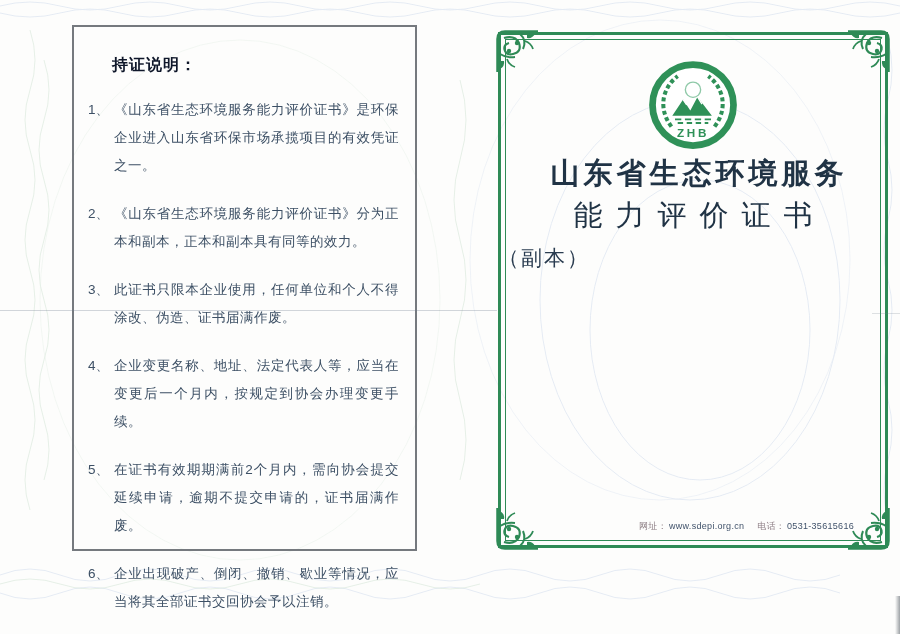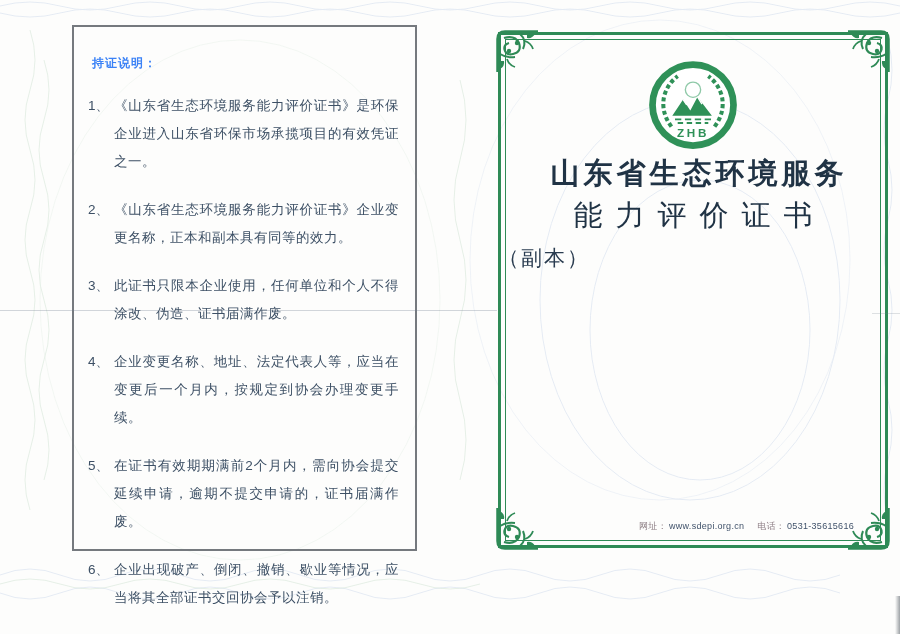--- a/index.html
+++ b/index.html
@@ -16,22 +16,22 @@
   .scan-edge{position:absolute;right:0;top:596px;width:5px;height:38px;background:linear-gradient(to left,rgba(40,50,60,0.45),rgba(40,50,60,0));}
 
   
   .instructions{
     position:absolute;left:72px;top:25px;width:345px;height:526px;
     border:2px solid #75797e;box-sizing:border-box;
     padding:28px 16px 0 14px;
     color:#3d5065;
   }
   .instructions h2{
-    margin:0 0 20px 4px;font-size:12px;letter-spacing:1px;
-    color:#3b82f6;font-weight:bold;
+    margin:0 0 20px 24px;font-size:16px;letter-spacing:1px;
+    color:#0f172a;font-weight:bold;
   }
   .clause{display:flex;margin-bottom:20px;}
   .clause .num{flex:0 0 26px;font-size:13.5px;line-height:28px;}
   .clause .txt{
     flex:1;font-size:13.5px;line-height:28px;text-align:justify;
     letter-spacing:0.5px;
   }
 
   
   .cert{position:absolute;left:498px;top:32px;width:374px;height:516px;padding-left:16px;}
@@ -96,21 +96,21 @@
 
   <div class="instructions">
     <h2>持证说明：</h2>
 
     <div class="clause">
       <span class="num">1、</span>
       <div class="txt">《山东省生态环境服务能力评价证书》是环保企业进入山东省环保市场承揽项目的有效凭证之一。</div>
     </div>
     <div class="clause">
       <span class="num">2、</span>
-      <div class="txt">《山东省生态环境服务能力评价证书》企业变更名称，正本和副本具有同等的效力。</div>
+      <div class="txt">《山东省生态环境服务能力评价证书》分为正本和副本，正本和副本具有同等的效力。</div>
     </div>
     <div class="clause">
       <span class="num">3、</span>
       <div class="txt">此证书只限本企业使用，任何单位和个人不得涂改、伪造、证书届满作废。</div>
     </div>
     <div class="clause">
       <span class="num">4、</span>
       <div class="txt">企业变更名称、地址、法定代表人等，应当在变更后一个月内，按规定到协会办理变更手续。</div>
     </div>
     <div class="clause">

